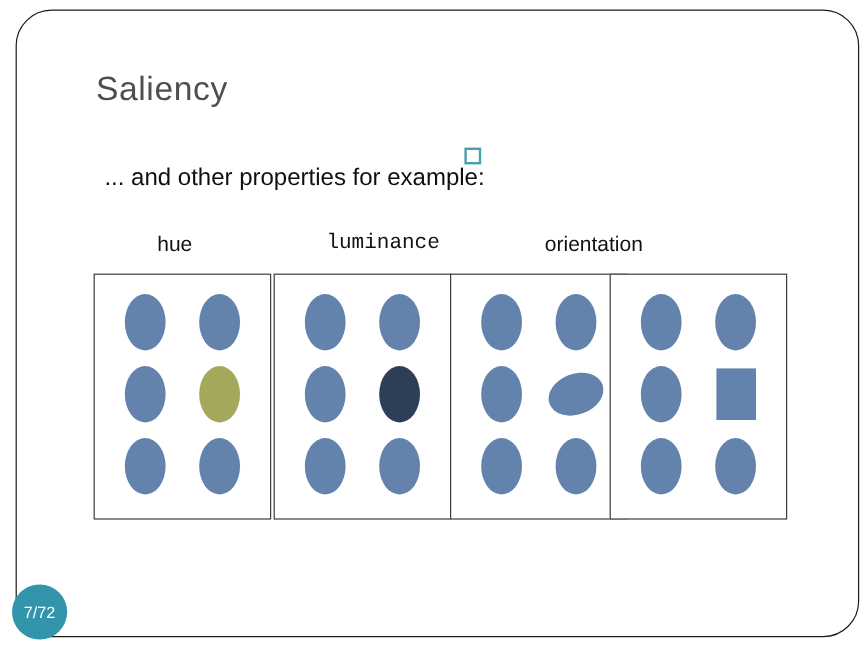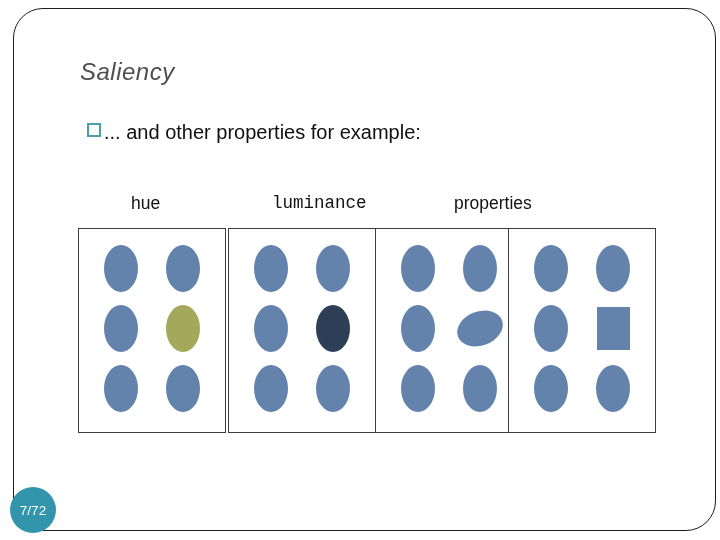--- a/index.html
+++ b/index.html
@@ -6,24 +6,24 @@
   body{
     width:720px;height:540px;background:#ffffff;position:relative;overflow:hidden;
     font-family:"Liberation Sans", sans-serif;
   }
   .slide-frame{
     position:absolute;left:13px;top:8px;width:701px;height:521px;
     border:1px solid #1c1c1c;border-radius:30px;background:#ffffff;
   }
   .slide-title{
     position:absolute;left:80px;top:58px;
-    font-size:24px;color:var(--title-gray);letter-spacing:0.5px;font-style:italic;
+    font-size:28px;color:var(--title-gray);letter-spacing:0.5px;
   }
   .bullet-row{
-    position:absolute;left:87px;top:121px;display:flex;align-items:flex-start;
+    position:absolute;left:87px;top:121px;display:flex;align-items:flex-end;flex-direction:column;
   }
   .bullet-square{
     width:10px;height:10px;border:2px solid var(--bullet-square);
     margin-right:3px;flex:0 0 auto;margin-top:2px;background:#fff;
   }
   .bullet-text{
     font-size:20px;color:#101010;white-space:nowrap;
   }
   .panel-label{
     position:absolute;top:193px;font-size:17.5px;color:#121212;white-space:nowrap;
@@ -64,21 +64,21 @@
 
 <h1 class="slide-title" style="margin:0;font-weight:normal;">Saliency</h1>
 
 <div class="bullet-row">
   <span class="bullet-square"></span>
   <span class="bullet-text">... and other properties for example:</span>
 </div>
 
 <span class="panel-label label-hue">hue</span>
 <span class="panel-label label-luminance">luminance</span>
-<span class="panel-label label-orientation">properties</span>
+<span class="panel-label label-orientation">orientation</span>
 
 <div class="panel panel-1">
   <div class="ellipse"></div>
   <div class="ellipse"></div>
   <div class="ellipse"></div>
   <div class="ellipse odd-hue"></div>
   <div class="ellipse"></div>
   <div class="ellipse"></div>
 </div>
 

